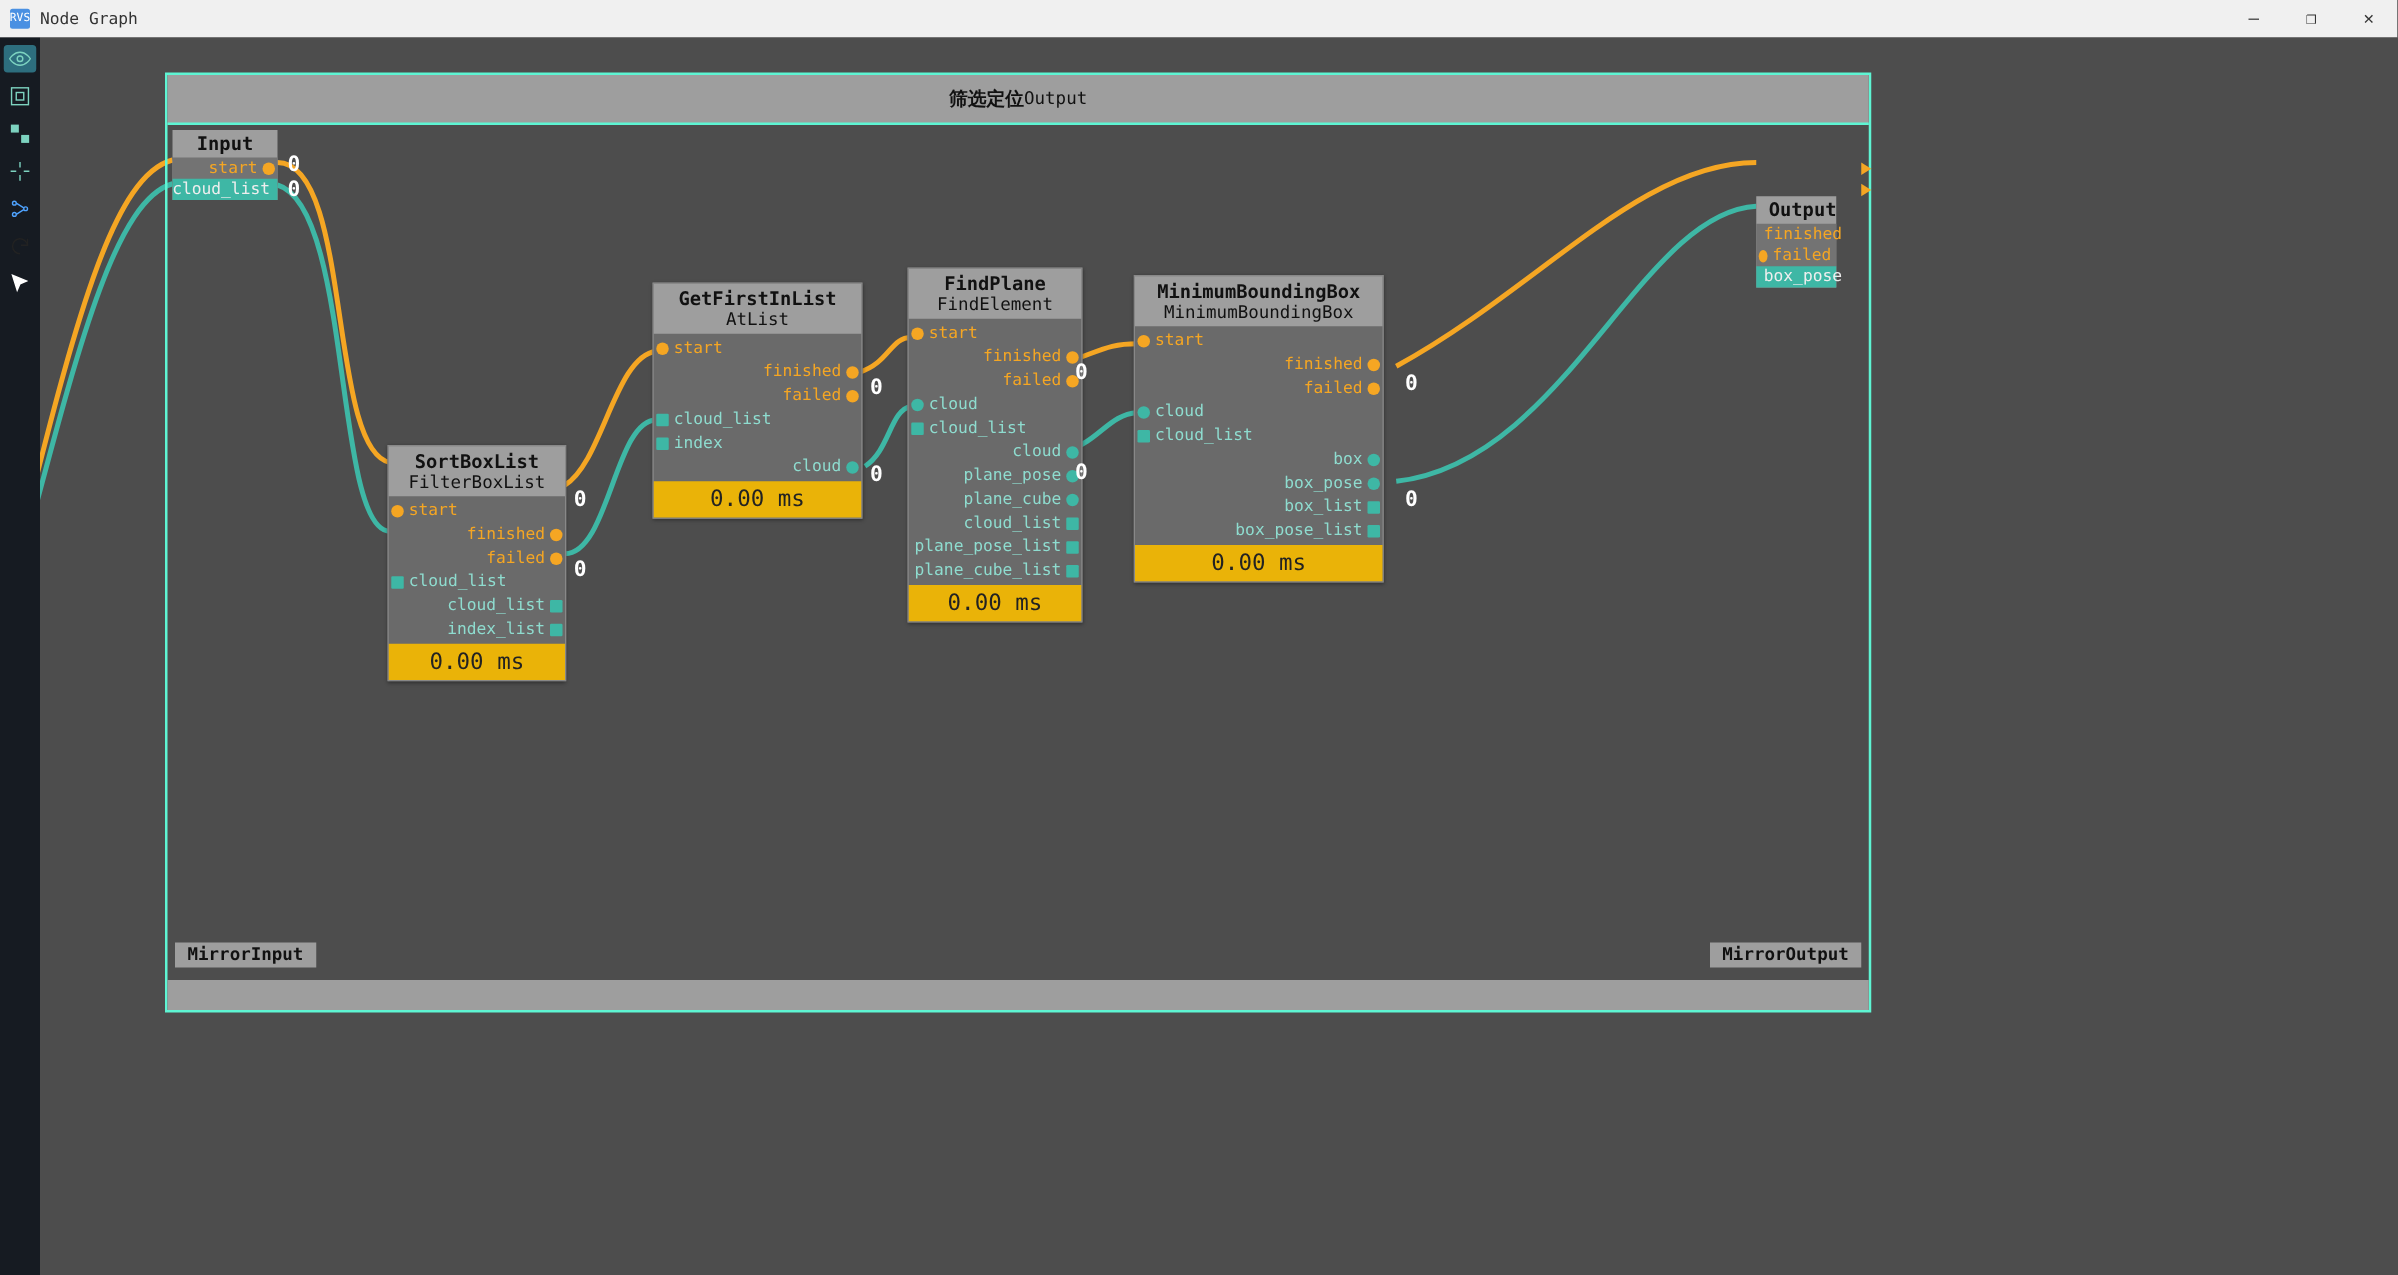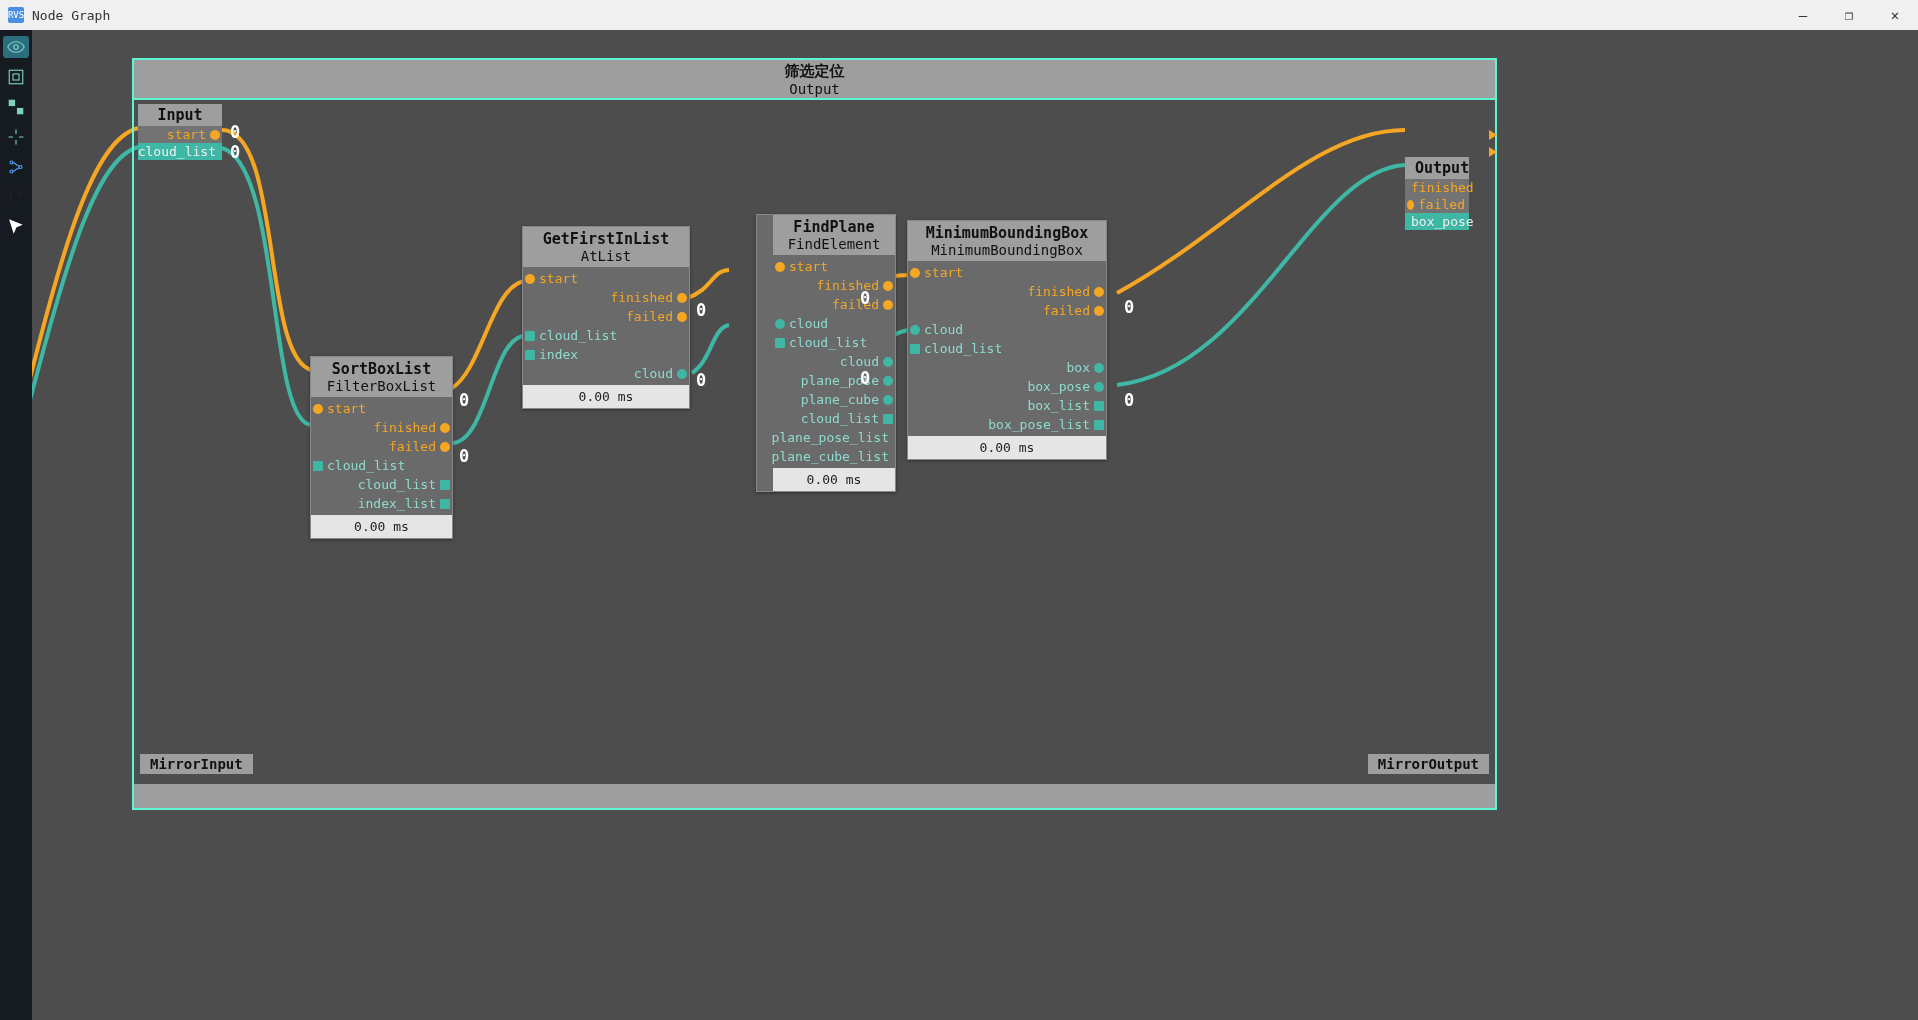--- a/index.html
+++ b/index.html
@@ -27,21 +27,21 @@
 .toolbar .tool.eye-active { background: #2d6e7e; border-radius: 3px; padding: 1px 0; width:26px; height:22px;}
 .toolbar .tool.arrow svg { fill:#fff; stroke:#fff;}
 
 .canvas { flex: 1; position: relative; background: #4d4d4d; overflow: hidden; }
 
 .group-frame {
   position: absolute; left: 100px; top: 28px; width: 1365px; height: 752px;
   border: 2px solid #5ef5d3;
 }
 .group-header {
-  height: 40px; background: #9e9e9e; display:flex; flex-direction:column;
+  height: 40px; background: #9e9e9e; display:flex; 
   align-items:center; justify-content:center; font-size:14px; color:#111;
   border-bottom: 2px solid #5ef5d3;
 }
 .group-header .gh-title { font-size: 15px; font-weight: bold;}
 .group-header .gh-sub { font-size: 14px; }
 .group-mirror-row { position:absolute; left:0; bottom:34px; right:0; height:24px;}
 .mirror-label { position:absolute; background:#9e9e9e; color:#111; font-size:14px; padding:2px 10px; font-weight:bold;}
 .mirror-in { left: 6px; bottom: 0; }
 .mirror-out { right: 6px; bottom: 0; }
 .group-footer { position:absolute; left:0; right:0; bottom:0; height:24px; background:#9e9e9e;}
@@ -58,21 +58,21 @@
 .port-row.left { justify-content:flex-start; padding-left:2px;}
 .port-row.right { justify-content:flex-end; padding-right:2px;}
 .port-dot { width:10px; height:10px; border-radius:1px; display:inline-block; }
 .port-dot.circle { border-radius:50%; }
 .port-dot.exec { background:#f5a623; }
 .port-dot.data { background:#3eb7a5; }
 .port-dot.data-light { background:#8edccf; }
 .port-label { padding: 0 4px; }
 .port-label.exec { color:#f5a623; }
 .port-label.data { color:#8edccf; }
-.node-foot { background:#e5e5e5; text-align:center; color:#222; font-size:13px; padding:4px 0;}
+.node-foot { background:#eab308; text-align:center; color:#222; font-size:18px; padding:4px 0;}
 
 .io-node { position:absolute; background:#9e9e9e;}
 .io-title { color:#111; font-weight:bold; font-size:15px; padding:2px 10px; text-align:center;}
 .io-body { background:#737373; font-size:13px;}
 .io-body .port-row { height:17px;}
 
 .badge-0 { position:absolute; color:#fff; font-size:17px; font-weight:bold; }
 
 svg.wires { position:absolute; left:0; top:0; width:100%; height:100%; pointer-events:none; }
 .wire-exec { stroke:#f5a623; stroke-width:4; fill:none; }
@@ -278,21 +278,21 @@
         <div class="port-row right">
             <span class="port-label data">cloud</span>
             <span class="port-dot data circle"></span>
           </div>
       </div>
       <div class="node-foot">0.00 ms</div>
     </div>
     <span class="badge-0" style="left:664px; top:270px;">0</span>
     <span class="badge-0" style="left:664px; top:340px;">0</span>
 
-    <div class="node" style="left:724px; top:184px; width:128px;padding-left:16px;">
+    <div class="node" style="left:694px; top:184px; width:128px;">
       <div class="node-head">
         <div class="nh-title">FindPlane</div>
         <div class="nh-sub">FindElement</div>
       </div>
       <div class="node-body">
         <div class="port-row left">
             <span class="port-dot circle exec"></span>
             <span class="port-label exec">start</span>
           </div>
         <div class="port-row right">

